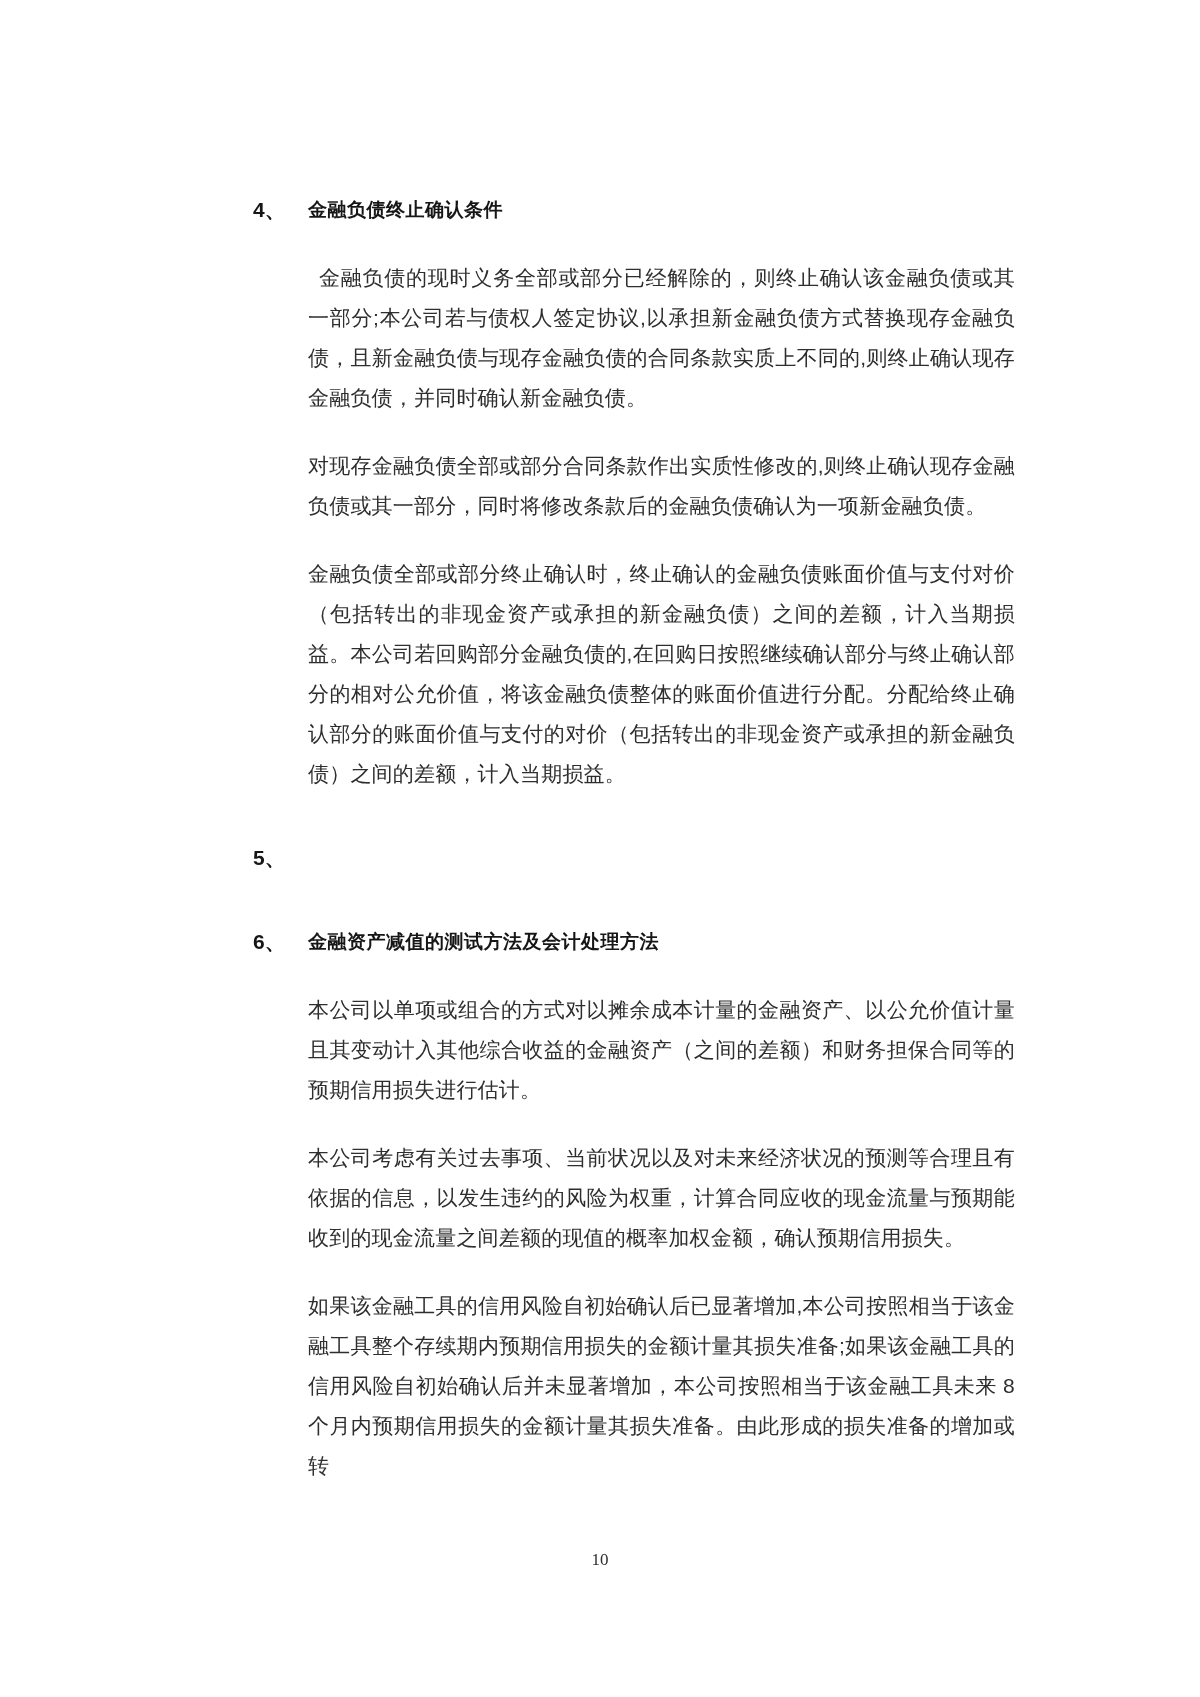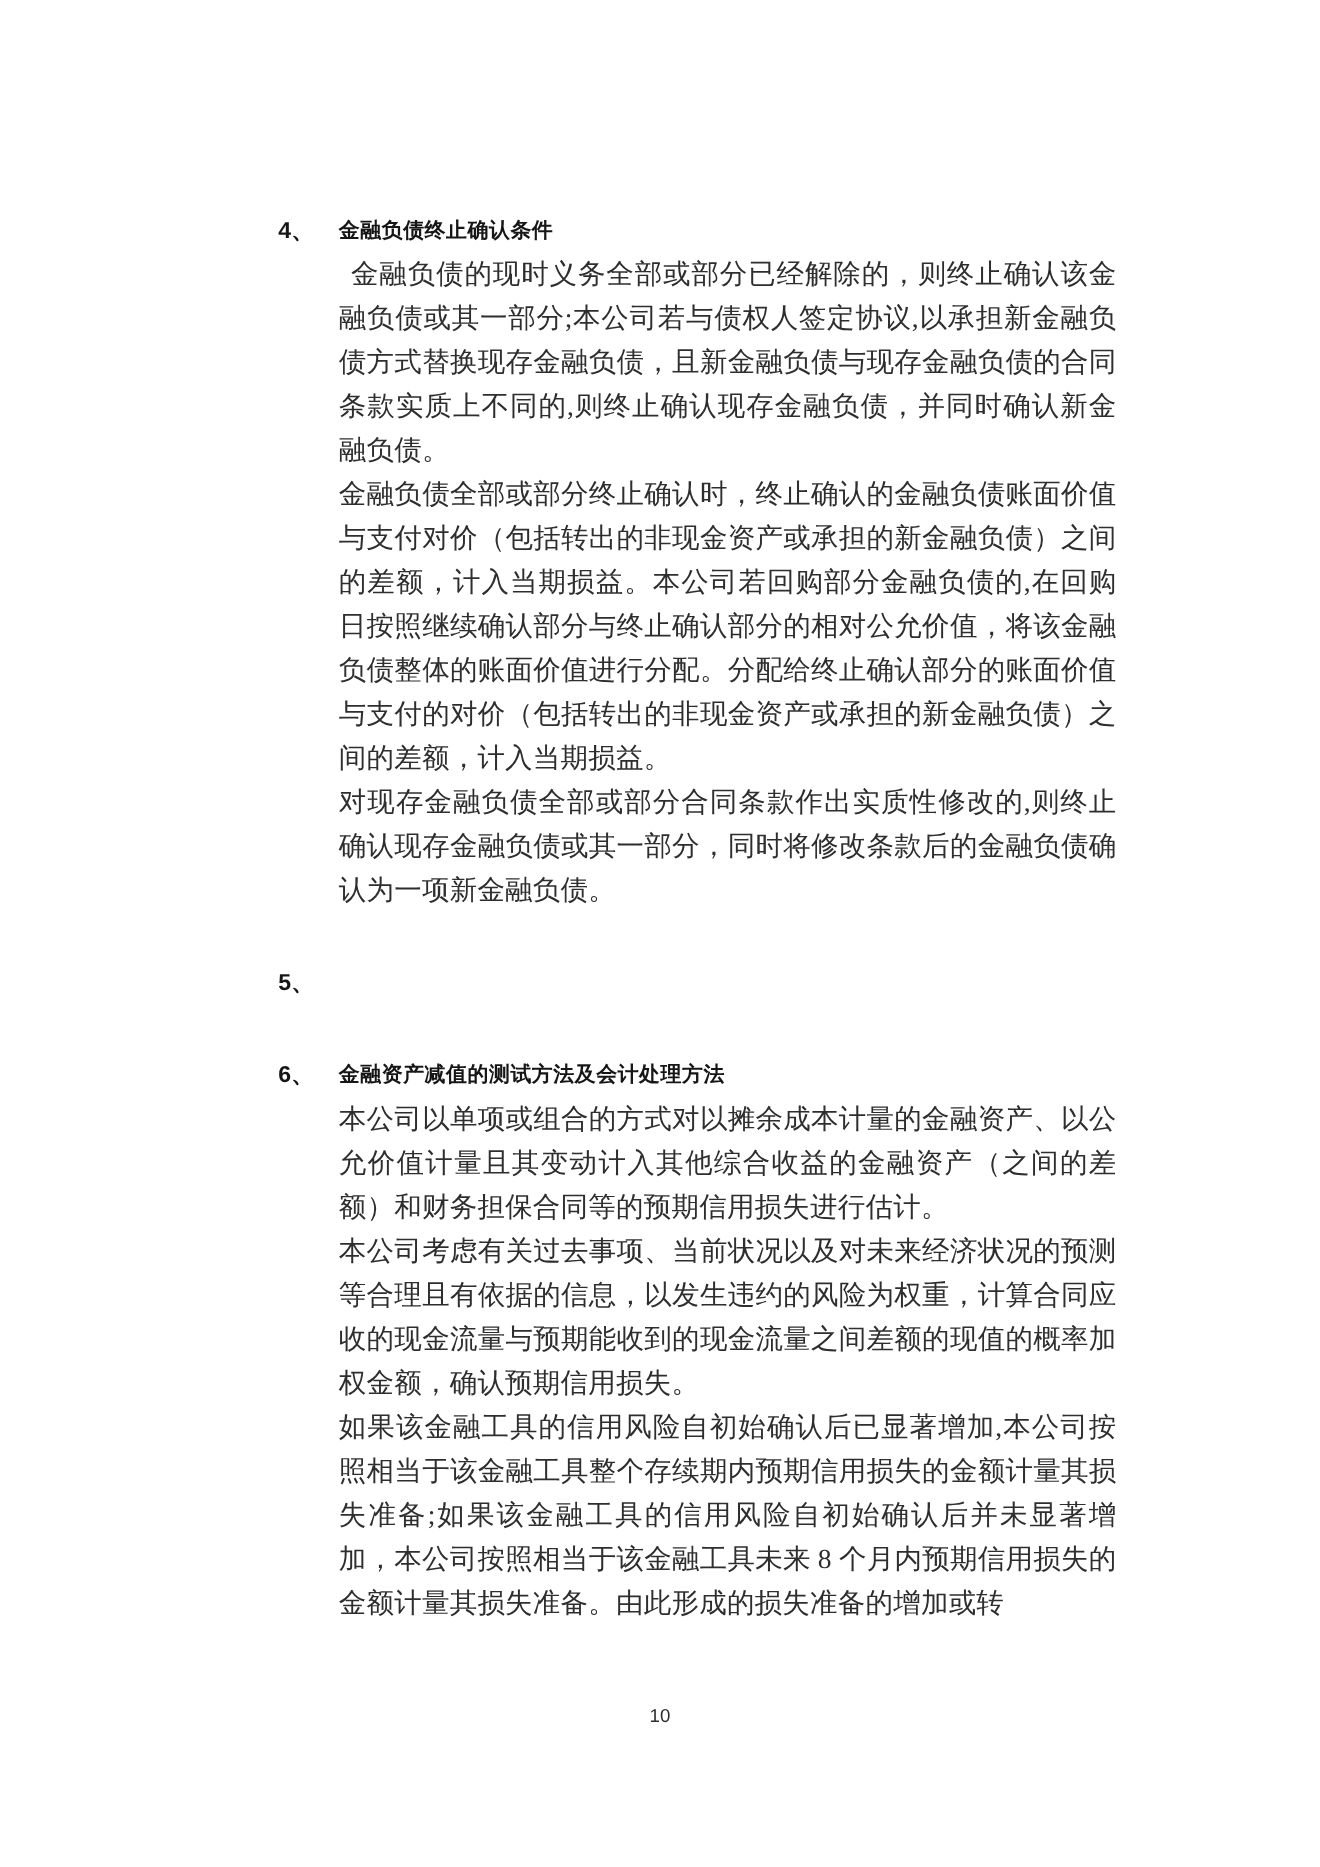--- a/index.html
+++ b/index.html
@@ -50,58 +50,59 @@
     color: var(--heading-color, #161616);
     letter-spacing: 0.5px;
   }
 
   .sec-body {
     margin-left: 55px;
     width: 707px;
   }
 
   .sec-body p {
-    font-family: Liberation Serif, serif;
-    font-size: 25px;
+    font-family: Liberation Sans, sans-serif;
+    font-size: 21px;
     line-height: 40px;
     text-align: justify;
     text-justify: inter-ideograph;
     color: var(--body-color, #2e2e2e);
     letter-spacing: 0.2px;
+    margin-top: 28px;
   }
 
   .sec-body p.indent {
     text-indent: 11px;
   }
 
   .page-number {
     position: absolute;
     top: 1550px;
     left: 0;
     width: 100%;
     text-align: center;
-    font-family: Liberation Sans, sans-serif;
+    font-family: Liberation Serif, serif;
     font-size: 17px;
     color: var(--body-color, #333333);
   }
 </style>
 </head>
 <body>
 
 <div class="page">
   <main class="content" id="sections-root">
   <section class="section">
     <div class="sec-head">
       <span class="sec-num">4、</span>
       <h2 class="sec-title">金融负债终止确认条件</h2>
     </div>
     <div class="sec-body">
           <p class="indent">金融负债的现时义务全部或部分已经解除的，则终止确认该金融负债或其一部分;本公司若与债权人签定协议,以承担新金融负债方式替换现存金融负债，且新金融负债与现存金融负债的合同条款实质上不同的,则终止确认现存金融负债，并同时确认新金融负债。</p>
+          <p>对现存金融负债全部或部分合同条款作出实质性修改的,则终止确认现存金融负债或其一部分，同时将修改条款后的金融负债确认为一项新金融负债。</p>
           <p>金融负债全部或部分终止确认时，终止确认的金融负债账面价值与支付对价（包括转出的非现金资产或承担的新金融负债）之间的差额，计入当期损益。本公司若回购部分金融负债的,在回购日按照继续确认部分与终止确认部分的相对公允价值，将该金融负债整体的账面价值进行分配。分配给终止确认部分的账面价值与支付的对价（包括转出的非现金资产或承担的新金融负债）之间的差额，计入当期损益。</p>
-          <p>对现存金融负债全部或部分合同条款作出实质性修改的,则终止确认现存金融负债或其一部分，同时将修改条款后的金融负债确认为一项新金融负债。</p>
         </div>
   </section>
 
   <section class="section">
     <div class="sec-head">
       <span class="sec-num">5、</span>
     </div>
   </section>
 
   <section class="section">

